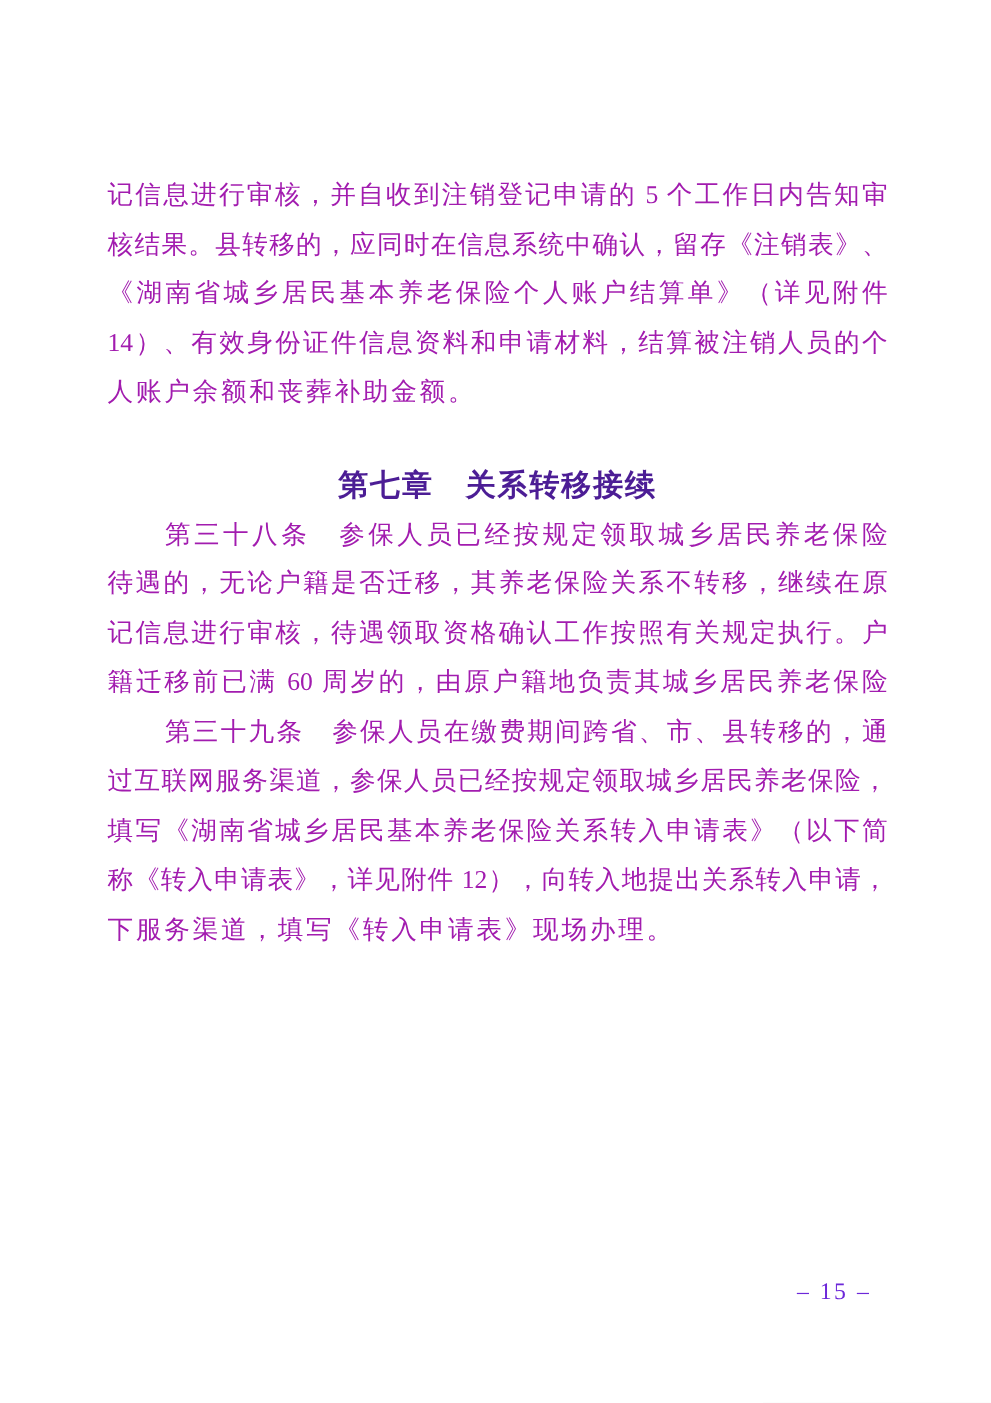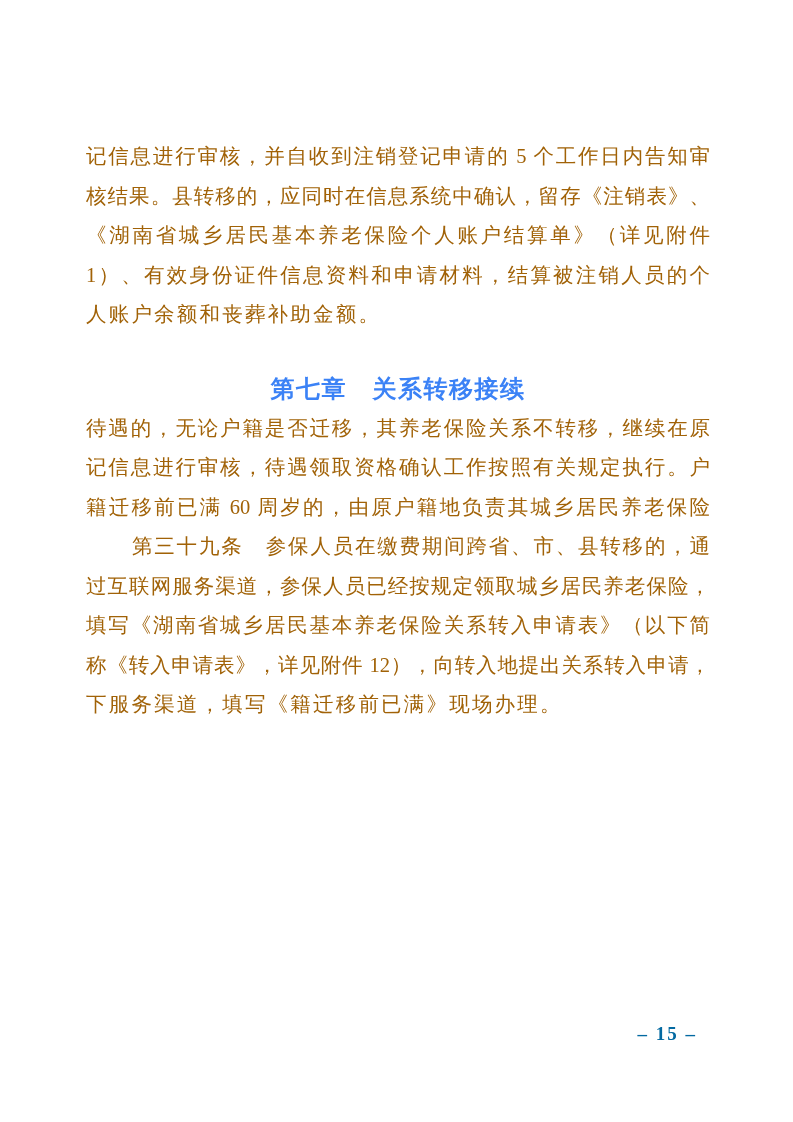--- a/index.html
+++ b/index.html
@@ -31,72 +31,72 @@
     padding: 0;
   }
   .text-line {
     height: 39.5px;
     line-height: 39.5px;
     font-size: 20.5px;
     text-align: justify;
     text-align-last: justify;
     text-justify: inter-character;
     white-space: nowrap;
-    color: #a16207;
+    color: #a21caf;
   }
   .text-line.line-last {
     text-align: left;
     text-align-last: left;
     letter-spacing: 2.2px;
   }
   .text-line.line-indent {
     text-indent: 46px;
   }
   .chapter-heading {
     margin-top: 34px;
     height: 40px;
     line-height: 40px;
     font-size: 24px;
     font-weight: 700;
     text-align: center;
     letter-spacing: 1.5px;
-    color: #3b82f6;
+    color: #4c1d95;
     font-family: "Liberation Sans", "DejaVu Sans", sans-serif;
   }
   .page-number {
     position: absolute;
     top: 1023px;
     right: 96px;
     font-size: 19px;
     letter-spacing: 2px;
-    color: #0369a1;
+    color: #6d28d9;
     font-family: "Liberation Serif", "DejaVu Serif", serif;
-    font-weight: bold;
   }
 </style>
 </head>
 <body>
 
 <div class="page">
   <main class="document-body">
       <div class="paragraph">
         <div class="text-line">记信息进行审核，并自收到注销登记申请的 5 个工作日内告知审</div>
         <div class="text-line">核结果。县转移的，应同时在信息系统中确认，留存《注销表》、</div>
         <div class="text-line">《湖南省城乡居民基本养老保险个人账户结算单》（详见附件</div>
-        <div class="text-line">1）、有效身份证件信息资料和申请材料，结算被注销人员的个</div>
+        <div class="text-line">14）、有效身份证件信息资料和申请材料，结算被注销人员的个</div>
         <div class="text-line line-last">人账户余额和丧葬补助金额。</div>
       </div>
       <div class="chapter-heading">第七章　关系转移接续</div>
       <div class="paragraph">
+        <div class="text-line line-indent">第三十八条　参保人员已经按规定领取城乡居民养老保险</div>
         <div class="text-line">待遇的，无论户籍是否迁移，其养老保险关系不转移，继续在原</div>
         <div class="text-line">记信息进行审核，待遇领取资格确认工作按照有关规定执行。户</div>
         <div class="text-line">籍迁移前已满 60 周岁的，由原户籍地负责其城乡居民养老保险</div>
       </div>
       <div class="paragraph">
         <div class="text-line line-indent">第三十九条　参保人员在缴费期间跨省、市、县转移的，通</div>
         <div class="text-line">过互联网服务渠道，参保人员已经按规定领取城乡居民养老保险，</div>
         <div class="text-line">填写《湖南省城乡居民基本养老保险关系转入申请表》（以下简</div>
         <div class="text-line">称《转入申请表》，详见附件 12），向转入地提出关系转入申请，</div>
-        <div class="text-line line-last">下服务渠道，填写《籍迁移前已满》现场办理。</div>
+        <div class="text-line line-last">下服务渠道，填写《转入申请表》现场办理。</div>
       </div>
     </main>
   <div class="page-number">– 15 –</div>
 </div>
 
 </body></html>

